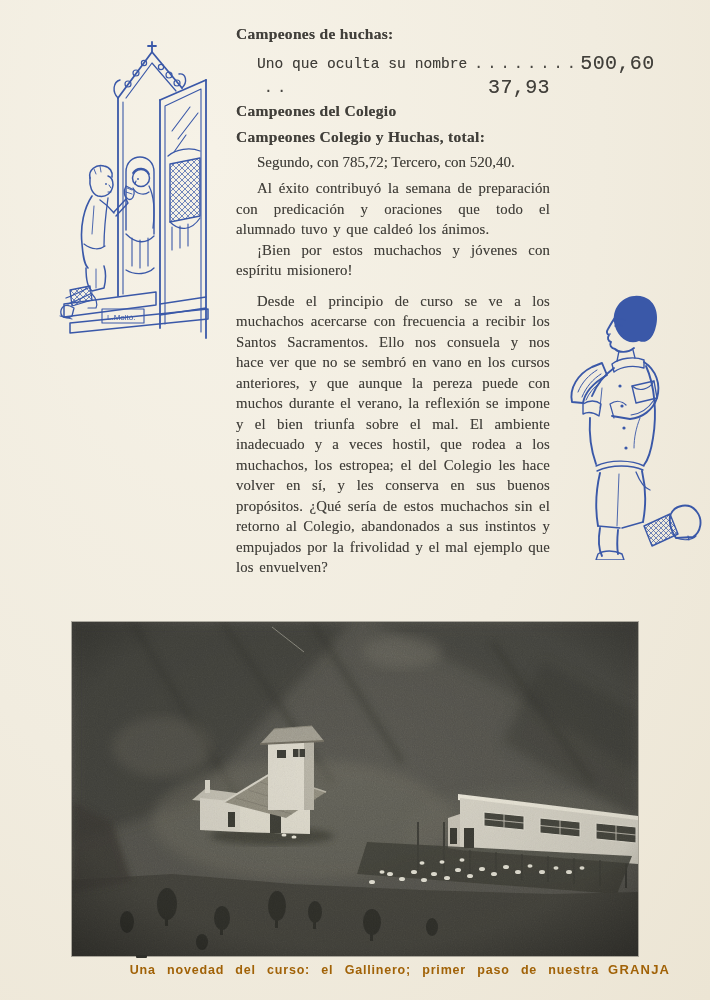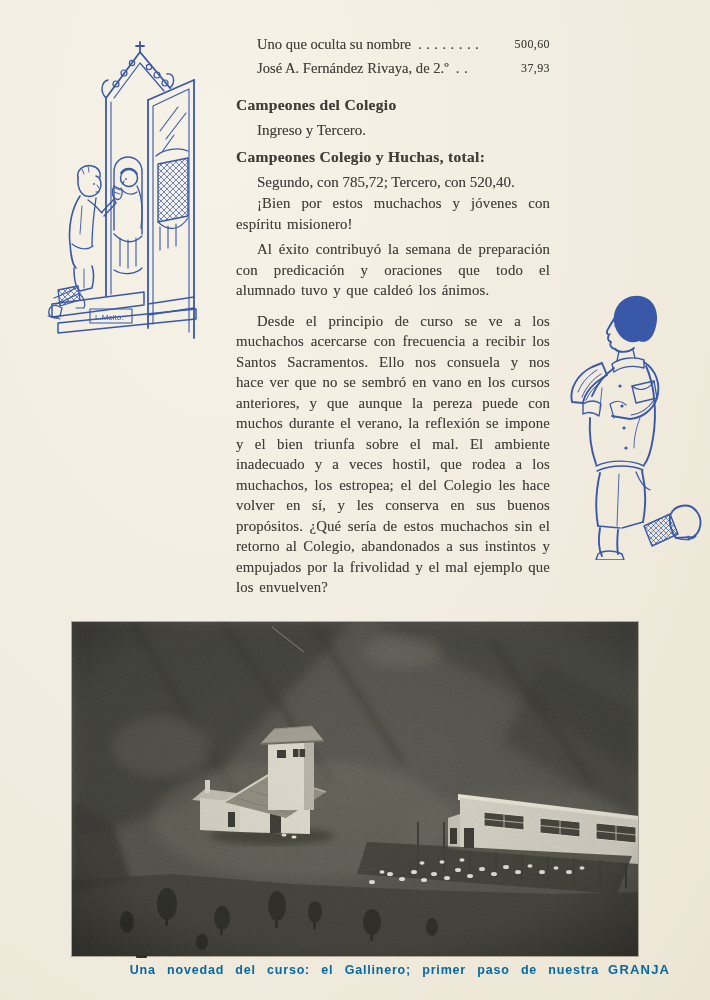--- a/index.html
+++ b/index.html
@@ -8,65 +8,64 @@
     background:#f1ecdf;
     background-image:radial-gradient(ellipse at 30% 15%, #f6f2e7 0%, #f1ecdf 55%, #ece5d4 100%);
     font-family:"Liberation Serif", serif;
     color:#413f3a;
   }
   .text-col{position:absolute;left:236px;top:24px;width:314px;}
   .bhead{font-weight:bold;font-size:15.5px;line-height:20px;letter-spacing:.3px;white-space:nowrap;
          text-shadow:0 0 .5px rgba(60,58,52,.55);}
   .rows{margin-top:8px;padding-left:21px;}
   .srow{display:flex;align-items:center;font-size:14.6px;line-height:24px;white-space:nowrap;
-        text-shadow:0 0 .4px rgba(60,58,52,.45);}
+        text-shadow:0 0 .4px rgba(60,58,52,.45);font-family:Liberation Mono, monospace;}
   .srow .dots{letter-spacing:4.5px;margin-left:7px;color:#4a4843;}
-  .srow .val{margin-left:auto;font-size:12px;letter-spacing:.4px;}
+  .srow .val{margin-left:auto;font-size:20px;letter-spacing:.4px;}
   .indent1{padding-left:21px;font-size:15px;line-height:21px;white-space:nowrap;
            text-shadow:0 0 .4px rgba(60,58,52,.45);}
-  .mt15{margin-top:15px;} .mt13{margin-top:6px;} .mt5{margin-top:5px;} .mt10{margin-top:10px;}
+  .mt15{margin-top:1px;} .mt13{margin-top:6px;} .mt5{margin-top:5px;} .mt10{margin-top:10px;}
   .para{font-size:14.8px;line-height:20.5px;text-align:justify;text-indent:21px;
         word-spacing:1.6px;letter-spacing:.15px;text-shadow:0 0 .4px rgba(60,58,52,.45);}
   .illus{position:absolute;}
-  #confessional{left:44px;top:36px;}
+  #confessional{left:56px;top:36px;}
   #praying-boy{left:556px;top:288px;}
   #photo-wrap{position:absolute;left:72px;top:622px;width:566px;height:334px;box-shadow:0 0 0 1px rgba(40,40,35,.35);}
   #caption{position:absolute;left:120px;top:962px;width:560px;text-align:center;
-           font-family:"Liberation Sans", sans-serif;font-weight:bold;color:#0369a1;
+           font-family:"Liberation Sans", sans-serif;font-weight:bold;color:#a16207;
            font-size:12.5px;letter-spacing:.8px;word-spacing:7px;}
   #caption .emph{letter-spacing:1.2px;margin-left:9px;font-size:13px;}
   #artifact-dash{position:absolute;left:136px;top:955px;width:11px;height:3px;background:#2f2f2a;border-radius:1px;}
   svg{display:block;}
 </style>
 </head>
 <body>
 
 <div class="text-col">
+  <div class="bhead">Campeones de huchas:</div>
 
   <div class="rows">
     <div class="srow">
       <span>Uno que oculta su nombre</span>
       <span class="dots">........</span>
       <span class="val">500,60</span>
     </div>
     <div class="srow">
-      <span>José A. Fernández Rivaya, de 2.º</span>
       <span class="dots">..</span>
       <span class="val">37,93</span>
     </div>
   </div>
 
   <div class="bhead mt15">Campeones del Colegio</div>
-  <div class="indent1 mt5">Ingreso y Tercero.</div>
 
   <div class="bhead mt13">Campeones Colegio y Huchas, total:</div>
   <div class="indent1 mt5">Segundo, con 785,72; Tercero, con 520,40.</div>
 
+  <p class="para mt5" style="margin:5px 0 0 0;">Al éxito contribuyó la semana de preparación con predicación y oraciones que todo el alumnado tuvo y que caldeó los ánimos.</p>
   <p class="para" style="margin:0;">¡Bien por estos muchachos y jóvenes con espíritu misionero!</p>
-  <p class="para mt5" style="margin:5px 0 0 0;">Al éxito contribuyó la semana de preparación con predicación y oraciones que todo el alumnado tuvo y que caldeó los ánimos.</p>
 
   <p class="para mt10" style="margin:10px 0 0 0;">Desde el principio de curso se ve a los muchachos acercarse con frecuencia a recibir los Santos Sacramentos. Ello nos consuela y nos hace ver que no se sembró en vano en los cursos anteriores, y que aunque la pereza puede con muchos durante el verano, la reflexión se impone y el bien triunfa sobre el mal. El ambiente inadecuado y a veces hostil, que rodea a los muchachos, los estropea; el del Colegio les hace volver en sí, y les conserva en sus buenos propósitos. ¿Qué sería de estos muchachos sin el retorno al Colegio, abandonados a sus instintos y empujados por la frivolidad y el mal ejemplo que los envuelven?</p>
 </div>
 
 <div class="illus" id="confessional">
 <svg width="160" height="306" viewBox="0 0 160 306">
   <defs>
     <pattern id="xh1" patternUnits="userSpaceOnUse" width="6" height="6">
       <path d="M0,6 L6,0 M0,0 L6,6" stroke="#3a58a8" stroke-width="0.7" fill="none"></path>
     </pattern>

